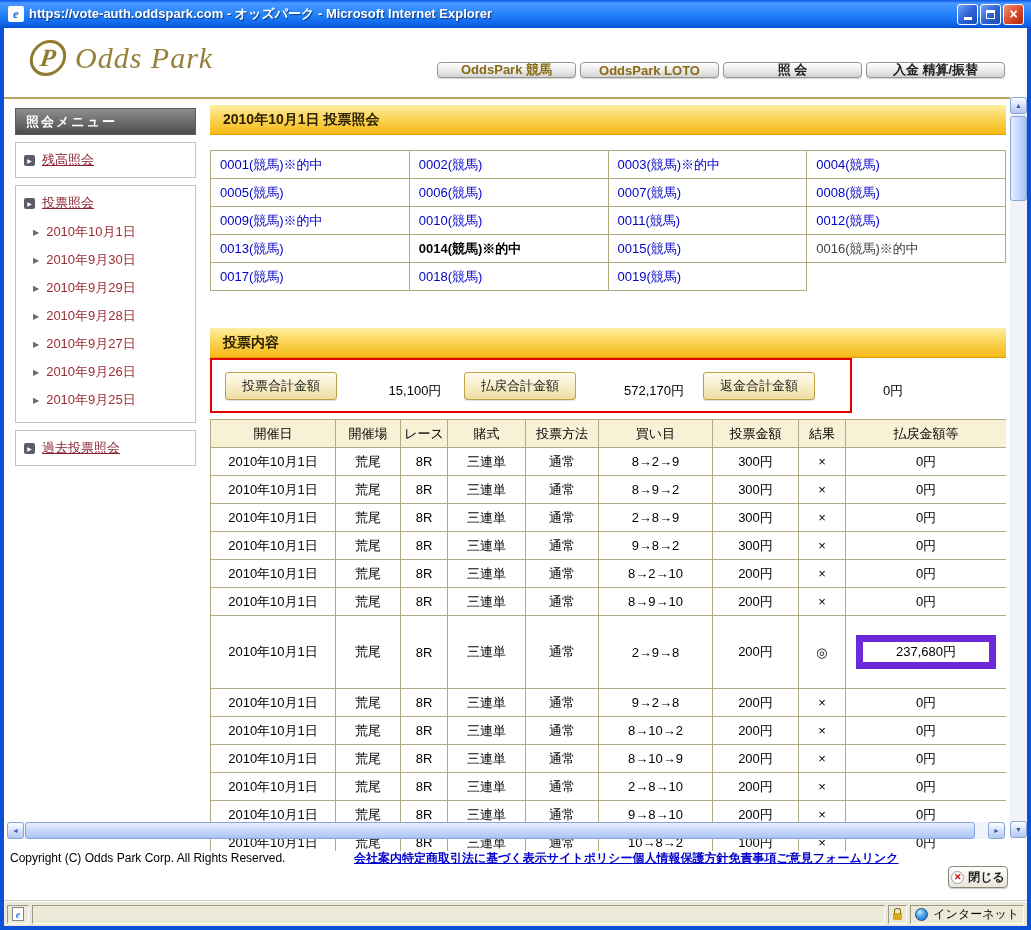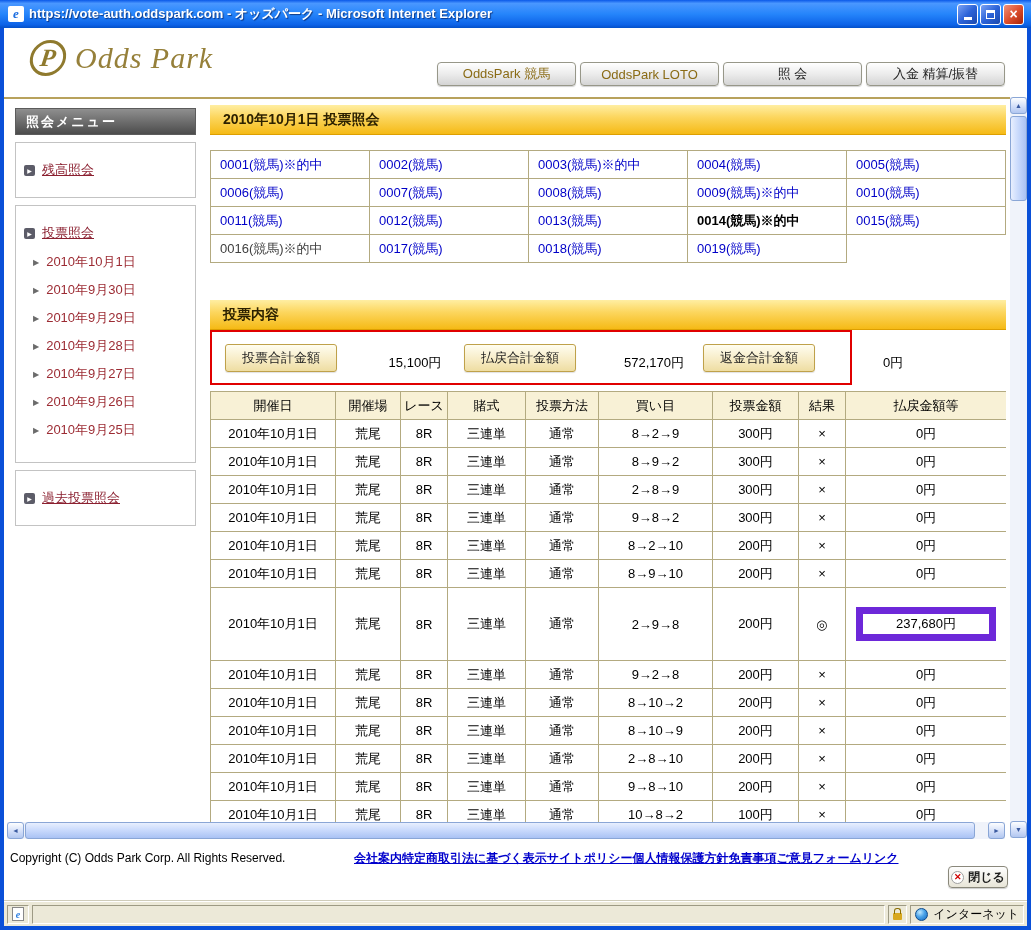--- a/index.html
+++ b/index.html
@@ -33,49 +33,49 @@
   
   .site-header { position:absolute; left:0; top:0; width:1023px; height:71px;
     background:#fff; border-bottom:2px solid #b8a25c; }
   .logo { position:absolute; left:26px; top:12px; display:flex; align-items:center; gap:9px; }
   .logo-mark { width:36px; height:36px; border:3px solid #8f7a2e; border-radius:50%;
     color:#8f7a2e; font-family:"Liberation Serif",serif; font-style:italic; font-weight:bold;
     font-size:25px; display:flex; align-items:center; justify-content:center; transform:skewX(-8deg); }
   .logo-text { font-family:"Liberation Serif",serif; font-style:italic; font-weight:normal;
     font-size:30px; color:#96803a; letter-spacing:1px; }
   .nav { position:absolute; right:22px; top:34px; display:flex; gap:4px; }
-  .nav-btn { min-width:139px; height:24px; padding:0 10px;
+  .nav-btn { min-width:139px; height:16px; padding:0 10px;
     background:linear-gradient(180deg,#ffffff 0%,#ececec 50%,#d4d4d4 100%);
     border:1px solid #979789; border-radius:4px; box-shadow:0 1px 1px rgba(0,0,0,.18);
-    display:flex; align-items:center; justify-content:center; font-size:13px; font-weight:normal; cursor:pointer; }
+    display:flex; align-items:center; justify-content:center; font-size:13px; font-weight:bold; cursor:pointer; }
   .nav-btn.gold { color:#8a6b15; }
   .nav-btn.plain { color:#1d1d1d; }
 
   
   .sidebar { position:absolute; left:11px; top:80px; width:181px; }
   .sb-title { height:27px; background:linear-gradient(180deg,#8f8f8f 0%,#4c4c4c 100%);
     border:1px solid #5c5c5c; color:#fff; font-size:13px; font-weight:bold;
     display:flex; align-items:center; padding-left:10px; letter-spacing:2px; }
-  .sb-box { border:1px solid #c3c3c3; background:#fff; margin-top:7px; padding:18px 8px; }
+  .sb-box { border:1px solid #c3c3c3; background:#fff; margin-top:7px; padding:8px 8px; }
   .sb-link-row { display:flex; align-items:center; gap:7px; cursor:pointer; }
   .sb-bullet { width:11px; height:11px; background:#5c5c68; border-radius:2px; color:#fff;
     font-size:6px; display:flex; align-items:center; justify-content:center; flex:0 0 auto; }
   .sb-link { color:#8b2030; font-size:13px; text-decoration:underline; }
   .date-list { margin-top:6px; }
   .date-row { display:flex; align-items:center; gap:7px; padding:5px 0 5px 9px; cursor:pointer; }
   .date-arrow { color:#6b6b6b; font-size:8px; flex:0 0 auto; }
   .date-label { color:#9c2b33; font-size:13px; }
 
   
   .main { position:absolute; left:206px; top:77px; width:796px; height:926px; overflow:hidden; }
   .gold-bar { height:30px; line-height:29px;
     background:linear-gradient(180deg,#ffeea2 0%,#fcd65e 42%,#f5ba16 100%);
     border-bottom:1px solid #dd9f00; color:#2c2100; font-size:14px; font-weight:bold; padding-left:13px; }
 
-  .vote-grid { margin-top:15px; display:grid; grid-template-columns:repeat(5,1fr);
+  .vote-grid { margin-top:15px; display:grid; grid-template-columns:repeat(4,1fr);
     border-top:1px solid #b3aa80; border-left:1px solid #b3aa80; width:796px; }
   .vote-cell { height:28px; border-right:1px solid #b3aa80; border-bottom:1px solid #b3aa80;
     display:flex; align-items:center; padding-left:9px; font-size:13px; background:#fff; }
   .vl { cursor:pointer; }
   .vl-link { color:#0000c8; }
   .vl-current { color:#000; font-weight:bold; cursor:default; }
   .vl-visited { color:#404040; }
 
   .section-bar { margin-top:37px; }
   .summary-box { width:642px; height:55px; border:2px solid #e00000; background:#fff;

